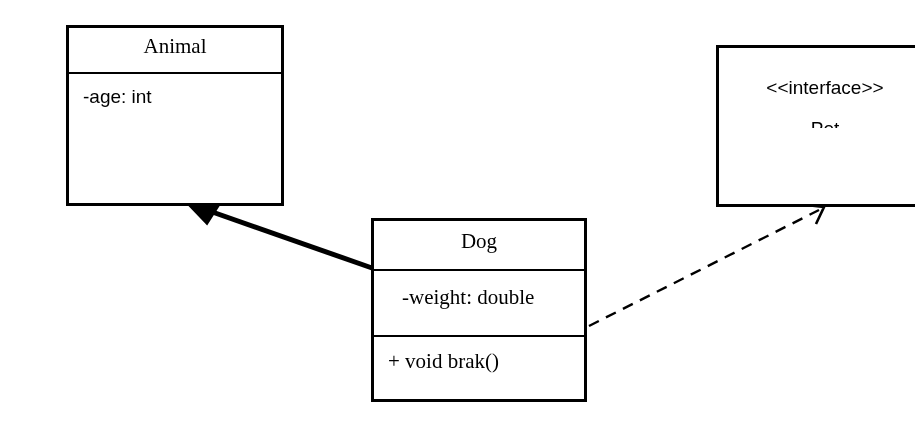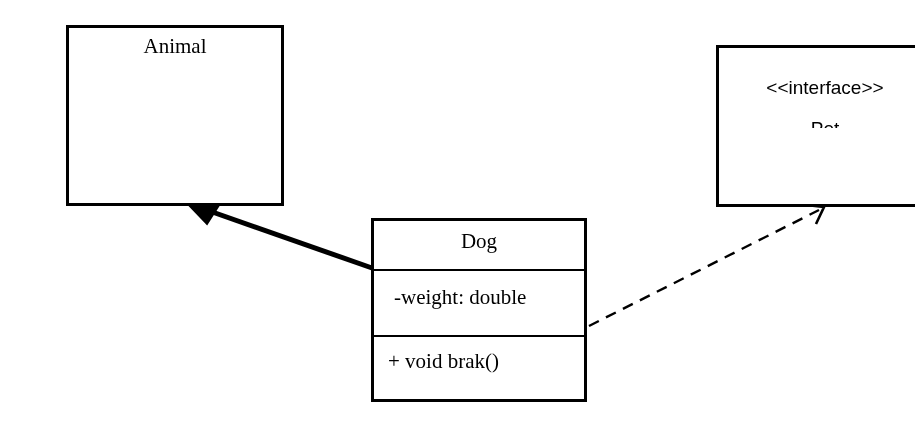--- a/index.html
+++ b/index.html
@@ -51,21 +51,21 @@
 
   
   #box-animal { left: 25px; top: 25px; width: 218px; height: 181px; }
   #animal-title-row   { height: 44px; padding: 6px 8px 0 8px; }
   #animal-attr-row    { height: 68px; padding: 12px 8px 0 14px; }
   #animal-method-row  { height: 63px; padding: 10px 8px 0 14px; }
 
   
   #box-dog { left: 330px; top: 218px; width: 216px; height: 184px; }
   #dog-title-row   { height: 48px; padding: 8px 8px 0 8px; }
-  #dog-attr-row    { height: 66px; padding: 14px 8px 0 20px; }
+  #dog-attr-row    { height: 66px; padding: 14px 8px 0 28px; }
   #dog-method-row  { height: 64px; padding: 12px 23px 0 14px; }
 
   
   #box-pet { left: 675px; top: 45px; width: 218px; height: 162px; }
   #pet-title-row   { height: 80px; padding: 10px 8px 0 8px; }
   #pet-method-row  { height: 76px; padding: 11px 8px 0 8px; }
 
   
   #connectors {
     position: absolute;
@@ -98,20 +98,23 @@
     <g>
       <line x1="548" y1="326" x2="778" y2="210" stroke="#000000" stroke-width="2.4" stroke-dasharray="11 8" stroke-linecap="butt"></line>
       <polyline points="765,205 783,207 775,224" fill="none" stroke="#000000" stroke-width="2.6" stroke-linejoin="miter" stroke-linecap="butt"></polyline>
     </g>
   </svg>
 
   <div class="uml-box" id="box-animal">
     <div class="uml-compartment align-center" id="animal-title-row">
       <span class="uml-text f-serif t-title-serif">Animal</span>
     </div>
+    <div class="uml-compartment divided align-left" id="animal-attr-row">
+      <span class="uml-text f-sans t-member-sans">-age: int</span>
+    </div>
   </div>
 
   <div class="uml-box" id="box-dog">
     <div class="uml-compartment align-center" id="dog-title-row">
       <span class="uml-text f-serif t-title-serif">Dog</span>
     </div>
     <div class="uml-compartment divided align-left" id="dog-attr-row">
       <span class="uml-text f-serif t-member-serif">-weight: double</span>
     </div>
     <div class="uml-compartment divided align-left" id="dog-method-row">

